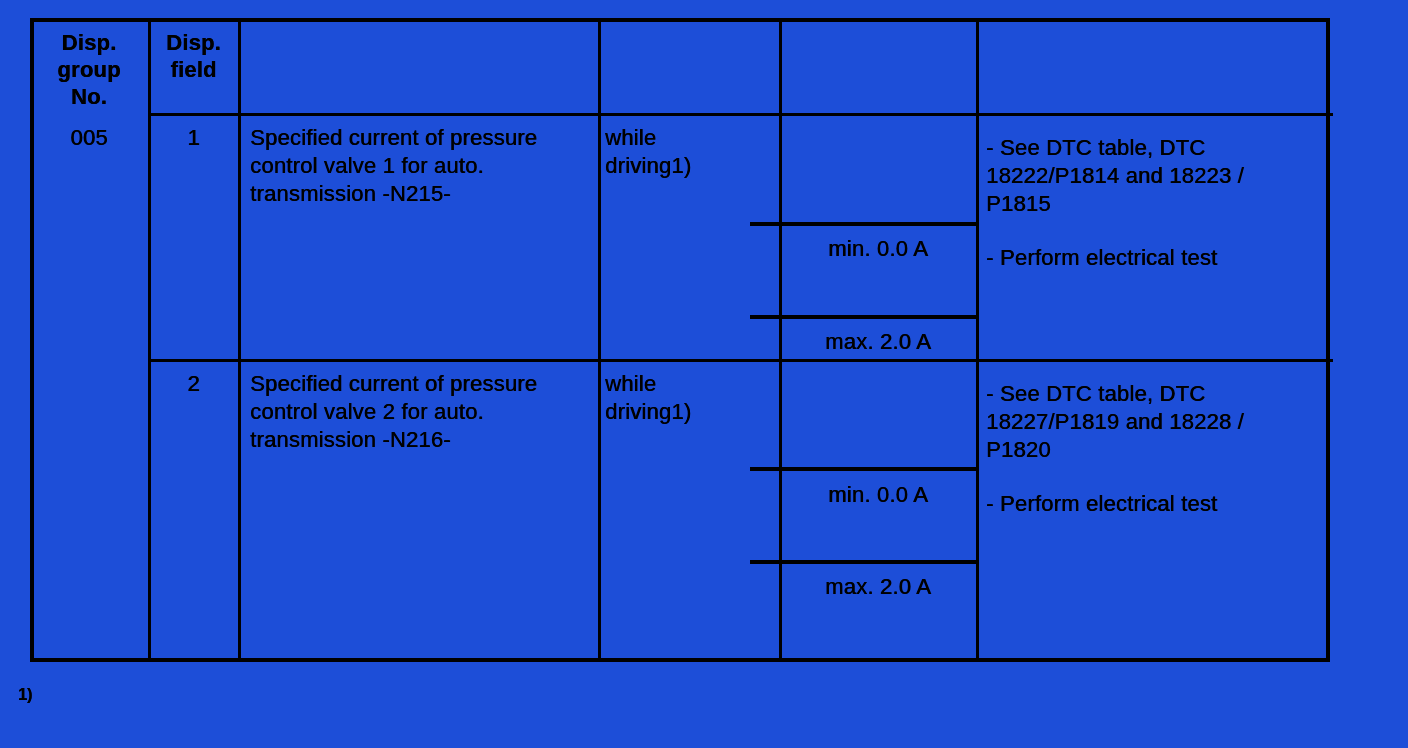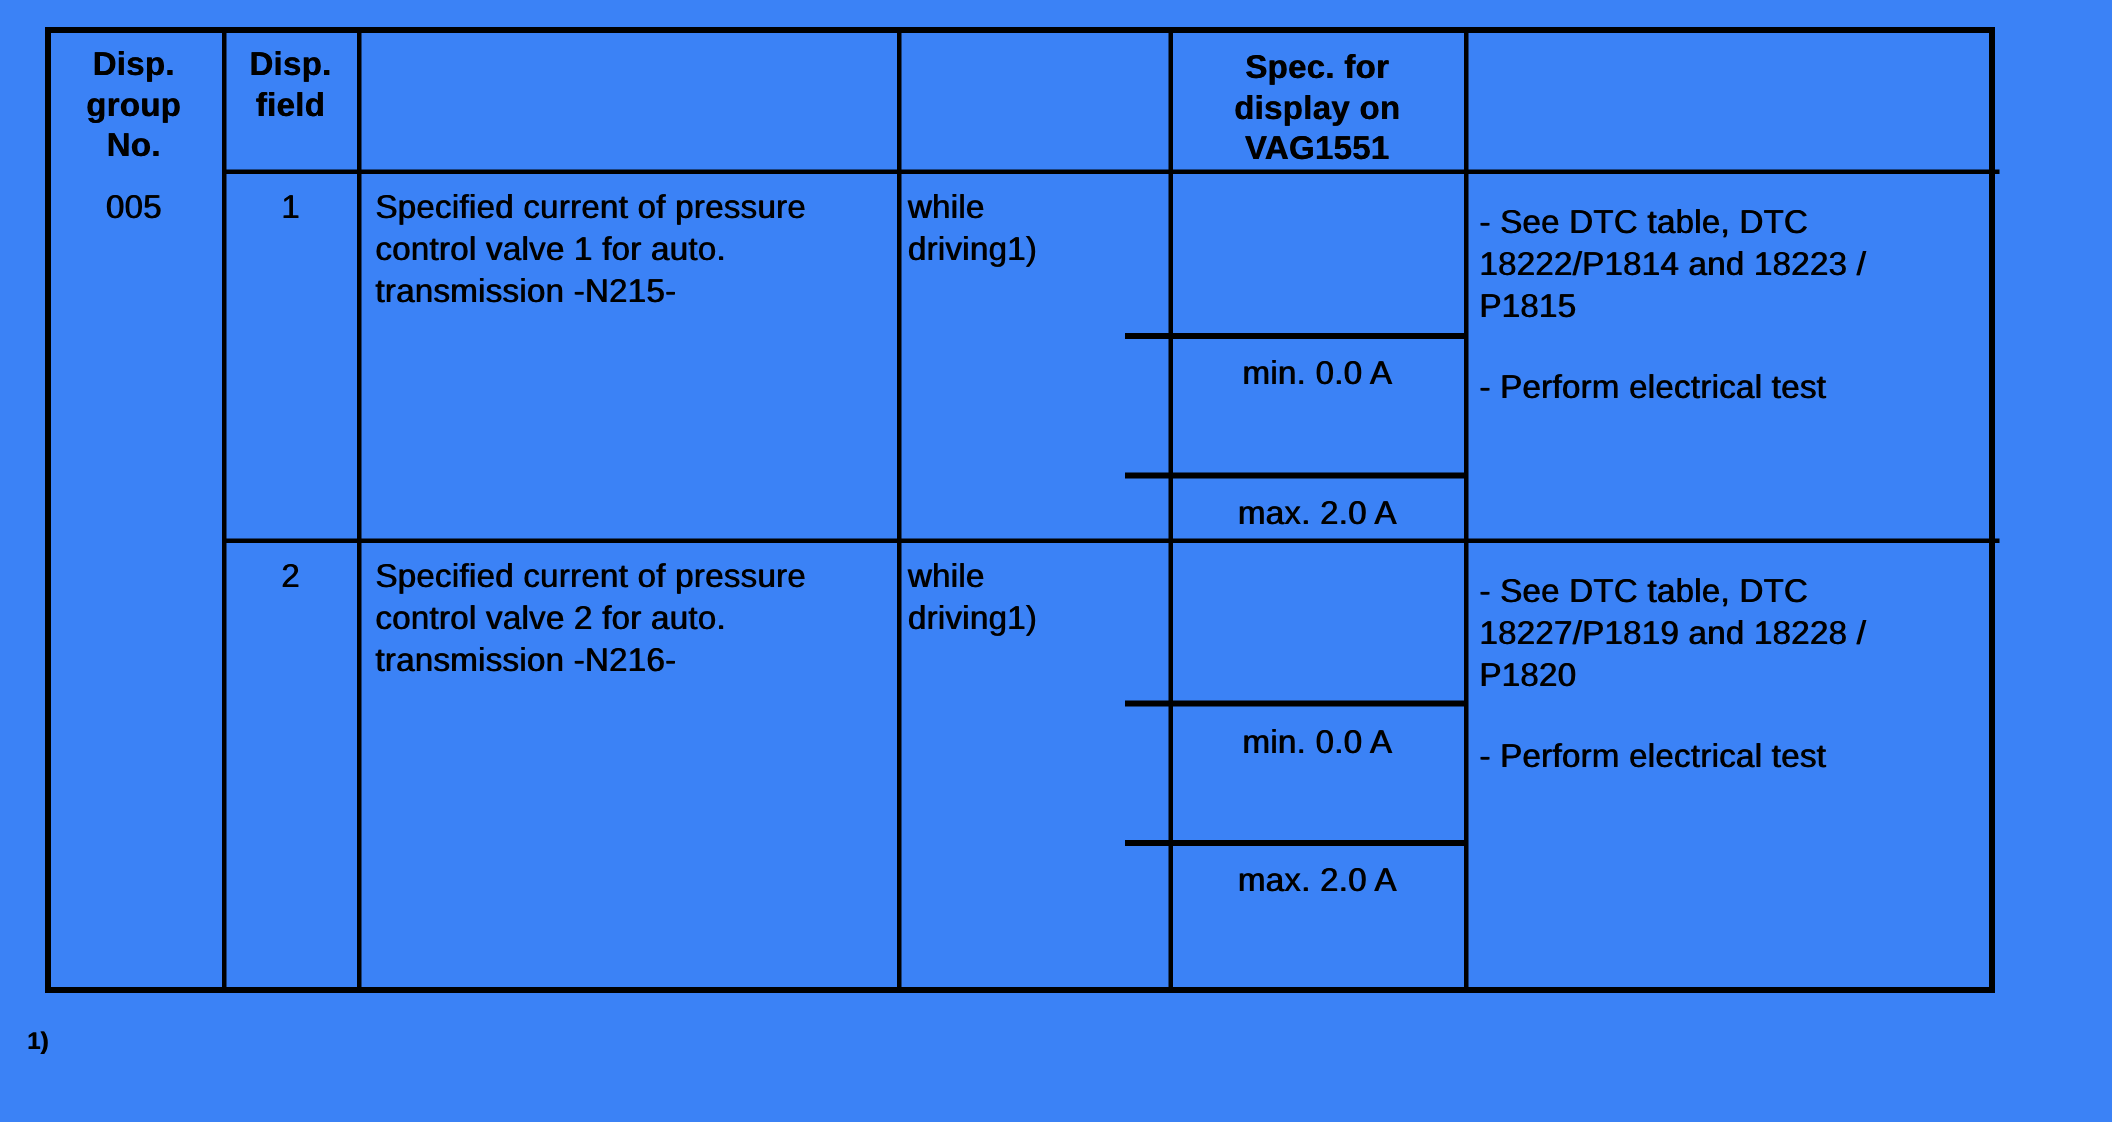--- a/index.html
+++ b/index.html
@@ -1,20 +1,20 @@
 <!DOCTYPE html>
 <html><head>
 <meta charset="utf-8">
 <style>
   html, body { margin: 0; padding: 0; background: #fff; }
   .page {
     position: relative;
     width: 1408px;
     height: 748px;
-    background: #3b82f6;
+    background: #1d4ed8;
     color: #000000;
     font-family: "Liberation Sans", sans-serif;
     overflow: hidden;
   }
   .line { position: absolute; background: #000; }
   
   .txt {
     position: absolute;
     font-size: 22px;
     line-height: 28px;
@@ -69,23 +69,20 @@
   <div class="line sub" style="top:222px"></div>
   <div class="line sub" style="top:315px"></div>
   <div class="line sub" style="top:467px"></div>
   <div class="line sub" style="top:560px"></div>
 
   <div class="txt hdr ctr" style="left:32px;top:29px;width:114px">Disp.
 group
 No.</div>
   <div class="txt hdr ctr" style="left:150px;top:29px;width:87px">Disp.
 field</div>
-  <div class="txt hdr ctr" style="left:781px;top:31px;width:194px">Spec. for
-display on
-VAG1551</div>
 
   <div class="txt ctr" style="left:32px;top:124px;width:114px">005</div>
 
   <div class="txt ctr" style="left:150px;top:124px;width:87px">1</div>
   <div class="txt" style="left:250px;top:124px;width:342px">Specified current of pressure
 control valve 1 for auto.
 transmission -N215-</div>
   <div class="txt" style="left:605px;top:124px;width:170px">while
 driving1)</div>
   <div class="txt ctr" style="left:781px;top:235px;width:194px">min. 0.0 A</div>

